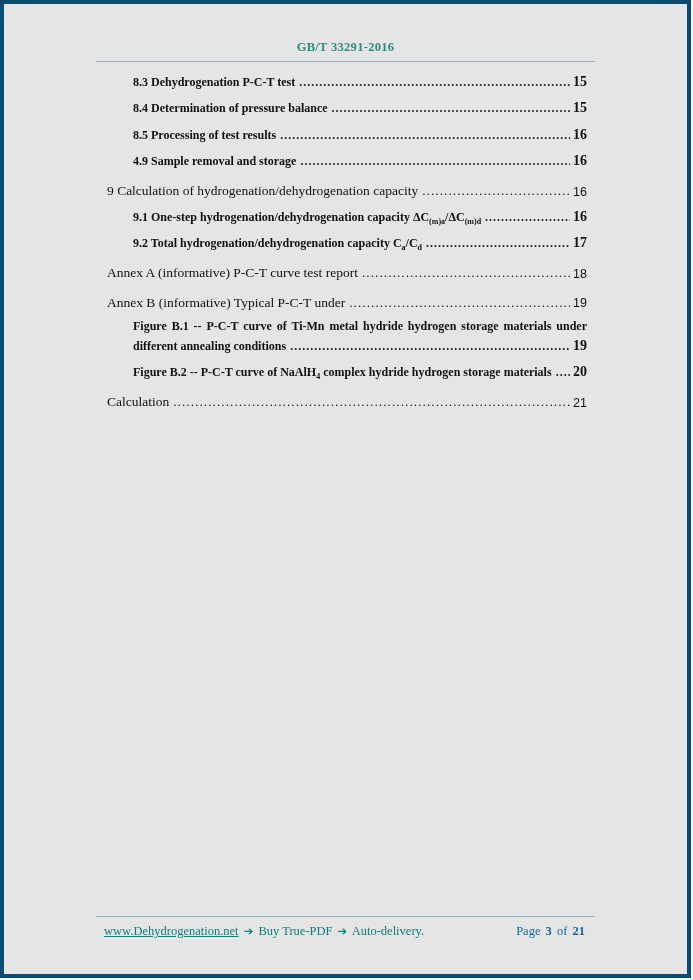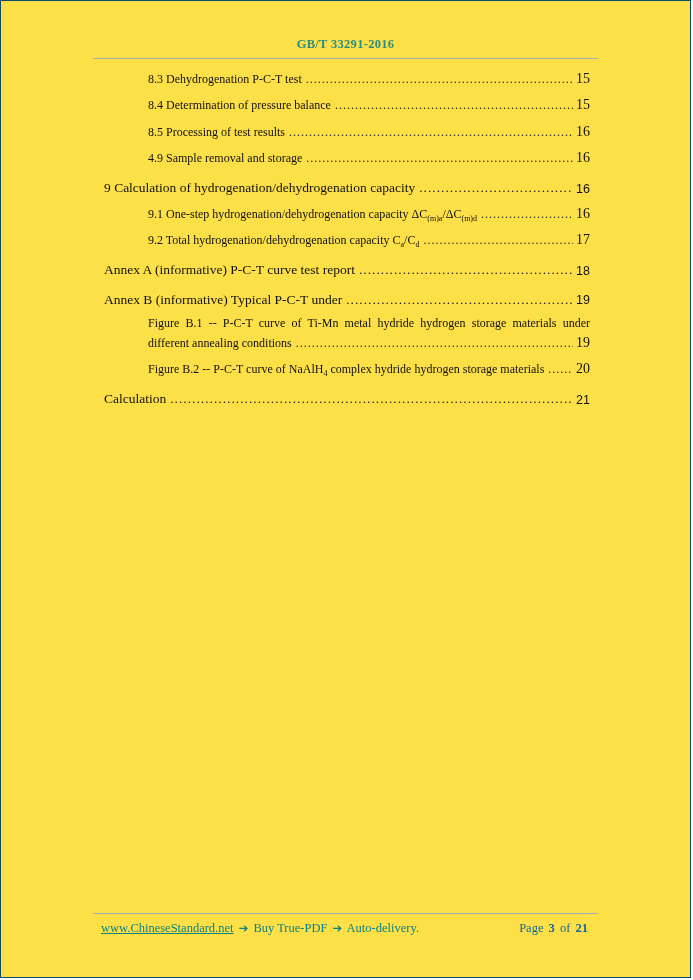--- a/index.html
+++ b/index.html
@@ -5,23 +5,23 @@
   html, body { margin: 0; padding: 0; background: #fff; }
   body {
     width: 693px; height: 980px;
     font-family: "Liberation Serif", serif;
     color: #111;
     position: relative;
     overflow: hidden;
   }
   .page {
     width: 691px; height: 978px;
-    border: 1px solid #0c4a6e;
+    border: 4px solid #0c4a6e;
     position: relative;
-    background: #fde047;
+    background: #e5e5e5;
     box-sizing: border-box;
   }
   
   .header {
     position: absolute; top: 33px; left: 0; width: 100%;
     text-align: center;
   }
   .doc-number {
     color: #2a8c82;
     font-weight: bold;
@@ -36,21 +36,21 @@
   .content {
     position: absolute; top: 62px; left: 103px; right: 100px;
   }
   .toc-row {
     display: flex;
     align-items: baseline;
     font-size: 12px;
     line-height: 1.45;
     margin-top: 6px;
   }
-  .toc-row.sub, .toc-multi.sub { margin-left: 44px; }
+  .toc-row.sub, .toc-multi.sub { margin-left: 26px; font-weight: bold; }
   .toc-row.main {
     font-size: 13.5px;
     margin-top: 10px;
     align-items: flex-end;
   }
   .toc-label { text-align: justify; }
   .toc-dots {
     flex: 1;
     min-width: 12px;
     overflow: hidden;
@@ -186,21 +186,21 @@
       <span class="toc-dots"></span>
       <span class="toc-page">21</span>
     </div>
 
   </main>
 
   <div class="footer-rule"></div>
 
   <footer class="footer">
     <div class="footer-left">
-      <a class="footer-link">www.ChineseStandard.net</a>
+      <a class="footer-link">www.Dehydrogenation.net</a>
       <span class="arrow">➔</span>
       <span>Buy True-PDF</span>
       <span class="arrow">➔</span>
       <span>Auto-delivery.</span>
     </div>
     <div class="footer-right">
       <span>Page</span>
       <span class="pg-num">3</span>
       <span>of</span>
       <span class="pg-num">21</span>

